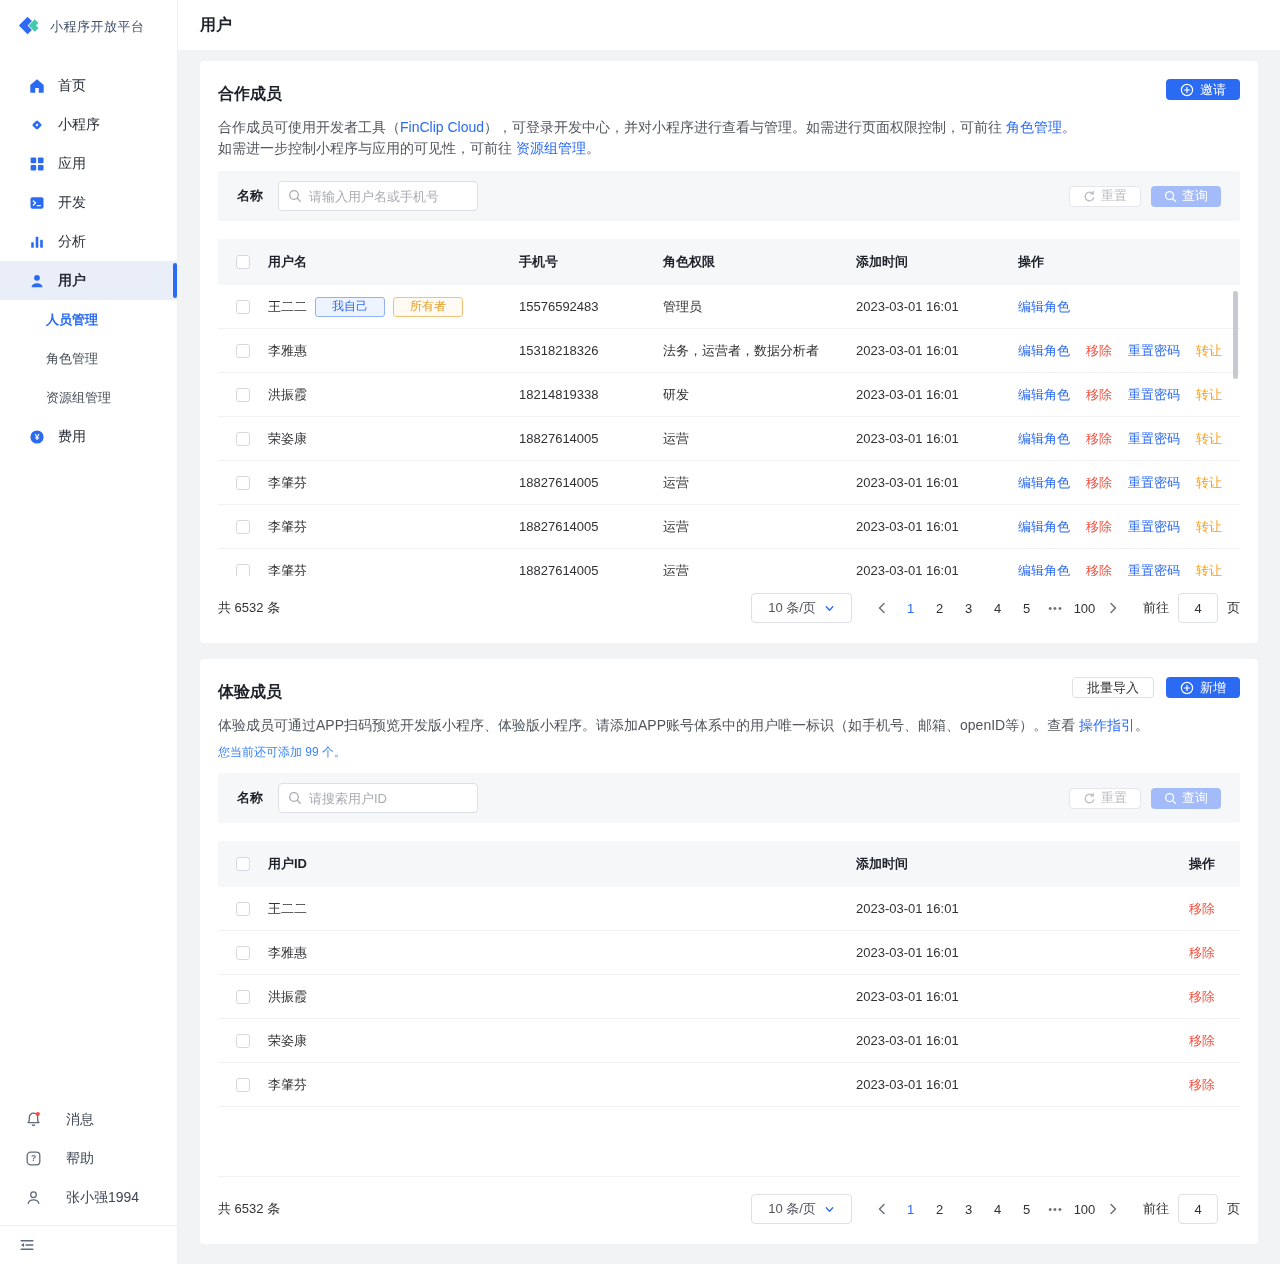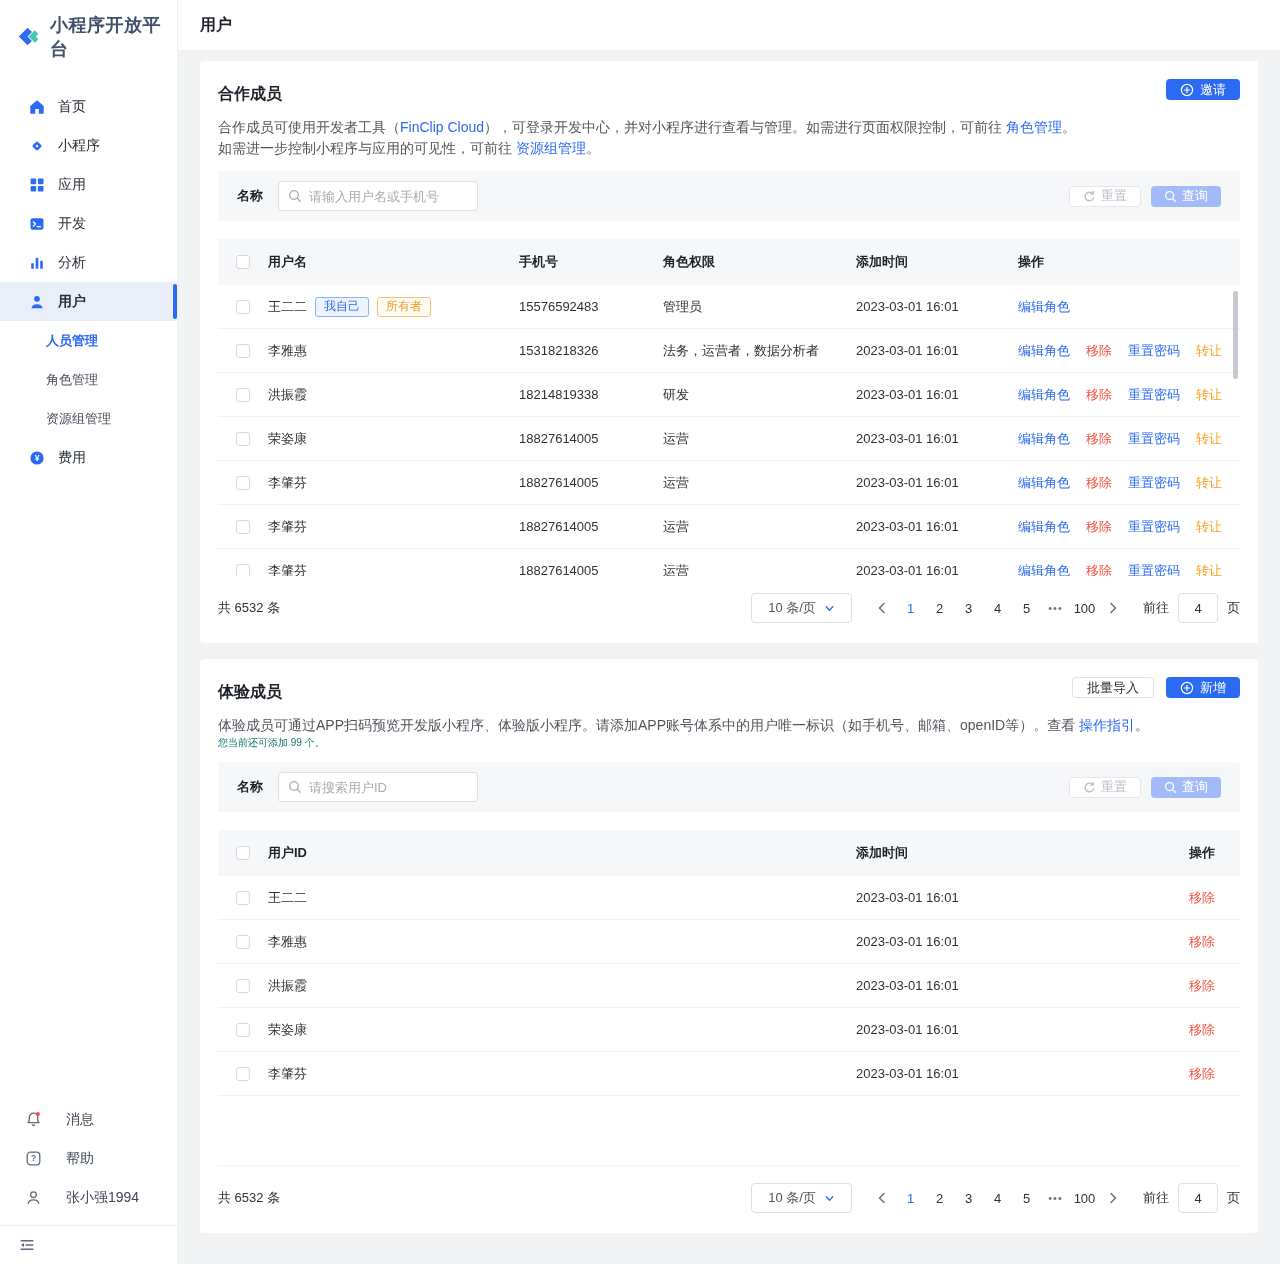--- a/index.html
+++ b/index.html
@@ -9,21 +9,21 @@
     background:#f2f3f4; color:#303133; font-size:13px;
   }
   .app { display:flex; width:1280px; height:1264px; }
 
   
   .sidebar {
     width:178px; min-width:178px; height:100%; background:#fff;
     border-right:1px solid #eef0f2; position:relative; z-index:2;
   }
   .logo-row { display:flex; align-items:center; gap:8px; padding:13px 0 10px 15px; cursor:pointer; }
-  .logo-text { font-size:18px; font-weight:bold; color:#42506b; letter-spacing:.5px; }
+  .logo-text { font-size:13px; font-weight:normal; color:#42506b; letter-spacing:.5px; }
   .nav { margin-top:16px; }
   .nav-item {
     height:39px; display:flex; align-items:center; gap:13px;
     padding-left:28px; font-size:14px; color:#272d37; cursor:pointer; position:relative;
   }
   .nav-item .icn { width:17px; height:17px; display:flex; align-items:center; justify-content:center; }
   .nav-item.active { background:#e9eef8; font-weight:bold; }
   .nav-item.active::after {
     content:""; position:absolute; right:0; top:2px; bottom:2px; width:4px;
     background:#2b6af3; border-radius:2px;
@@ -54,21 +54,21 @@
   .card-head { display:flex; justify-content:space-between; align-items:flex-start; }
   .card-title { font-size:16px; font-weight:bold; color:#1d2129; padding-top:5px; }
   .head-btns { display:flex; gap:12px; }
 
   .btn { height:21px; border-radius:4px; font-size:13px; display:inline-flex; align-items:center;
          gap:6px; padding:0 14px; cursor:pointer; border:none; font-family:inherit; }
   .btn-primary { background:#2b6af3; color:#fff; }
   .btn-plain { background:#fff; border:1px solid #dcdfe6; color:#303133; }
 
   .desc { font-size:14px; color:#51565d; line-height:21px; margin-top:12px; }
-  .quota { font-size:10px; color:#0f766e; }
+  .quota { font-size:12px; color:#3b82f6; margin-top:8px; }
   a.lnk { color:#2b6af3; text-decoration:none; cursor:pointer; }
 
   .filter-bar {
     margin-top:12px; height:50px; background:#f6f7f8; border-radius:2px;
     display:flex; align-items:center; padding:0 19px;
   }
   .filter-label { font-size:13px; font-weight:bold; color:#1d2129; margin-right:15px; }
   .search-box {
     width:200px; height:30px; background:#fff; border:1px solid #dcdfe6; border-radius:4px;
     display:flex; align-items:center; padding:0 9px; gap:7px;
@@ -89,21 +89,21 @@
   .c-check { width:50px; display:flex; justify-content:center; }
   .checkbox { width:14px; height:14px; border:1px solid #d5d8de; border-radius:3px; background:#fff; cursor:pointer; }
   .c-name  { width:251px; display:flex; align-items:center; gap:8px; }
   .c-phone { width:144px; }
   .c-roles { width:193px; }
   .c-time  { width:162px; }
   .c-ops   { flex:1; display:flex; gap:16px; }
   .e-id    { width:588px; }
   .e-time  { flex:1; }
   .e-ops   { width:150px; text-align:right; padding-right:25px; }
-  .badge { font-size:12px; height:20px; line-height:17px; padding:0 8px; border-radius:3px; border:1px solid; white-space:nowrap; }
+  .badge { font-size:12px; height:20px; line-height:17px; padding:0 16px; border-radius:3px; border:1px solid; white-space:nowrap; }
   .badge.self  { color:#2b6af3; border-color:#8fb1f7; background:#eef4ff; }
   .badge.owner { color:#e89c27; border-color:#f2c178; background:#fffbf2; }
   .op-link { cursor:pointer; white-space:nowrap; }
   .op-link.link    { color:#2b6af3; }
   .op-link.danger  { color:#f4503f; }
   .op-link.warning { color:#f79d15; }
   .scroll-thumb { position:absolute; right:2px; top:6px; width:5px; height:88px; background:#c6c9cf; border-radius:3px; cursor:pointer; }
 
   
   .pager-row { margin-top:17px; display:flex; align-items:center; justify-content:space-between; color:#303133; }

